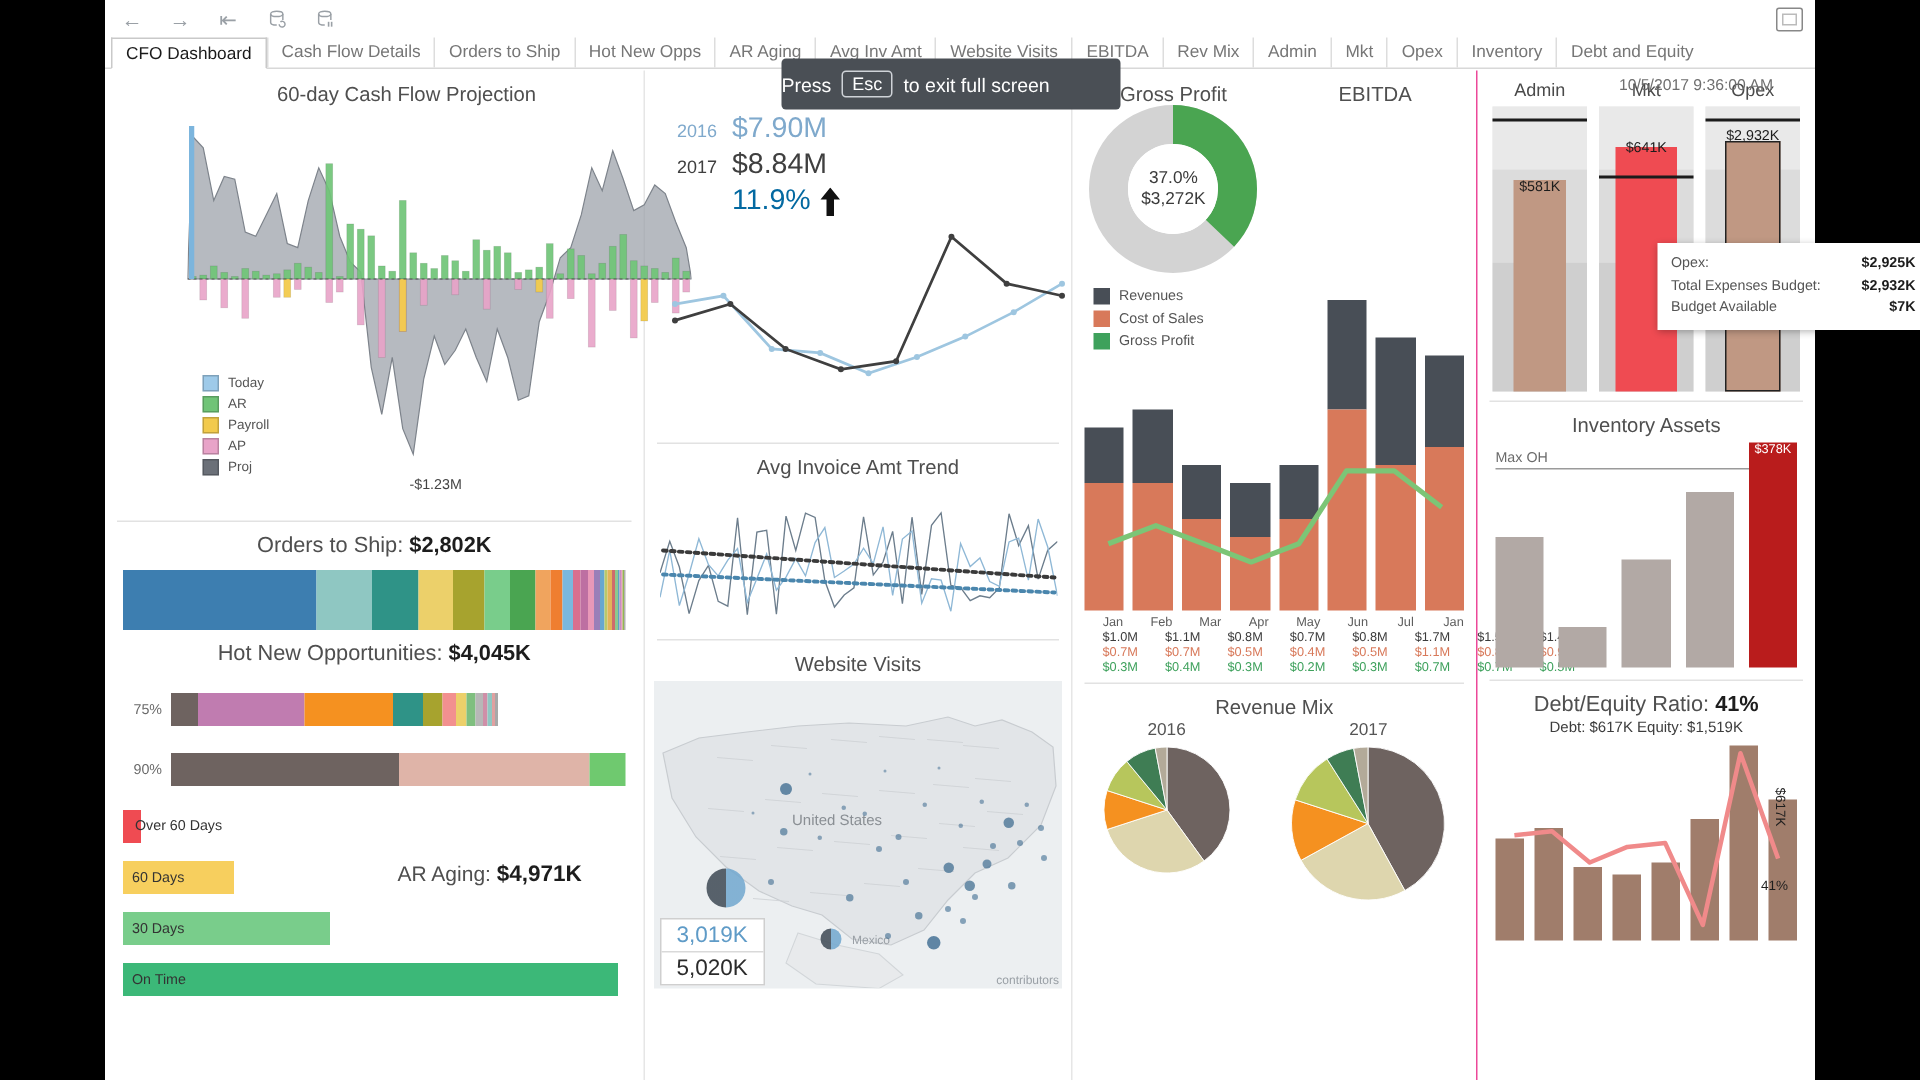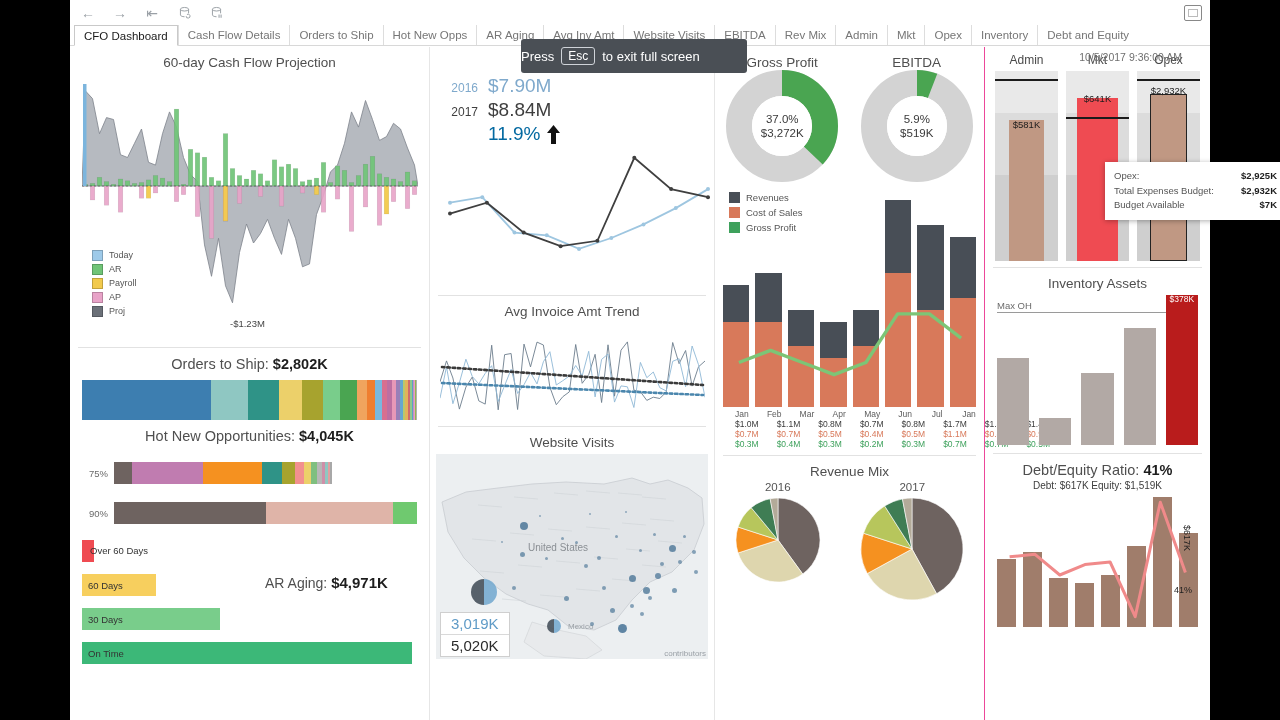--- a/index.html
+++ b/index.html
@@ -44,21 +44,21 @@
   .c4 { width:225px; }
 
   .panel { position:relative; }
   .ptitle { text-align:center; font-size:13.5px; color:#4f4f4f; padding-top:8px; }
   .ptitle b { color:#1d1d1d; font-weight:700; }
   .ptitle.big { font-size:14.5px; }
 
   .hr { height:1px; background:#e2e2e2; margin:0 8px; }
 
   
-  #cashflow { height:300px; }
+  #cashflow { height:300px;padding-left:43px; }
   .cfwrap { position:relative; height:250px; margin:6px 10px 0 12px; }
   .cf-legend { position:absolute; left:10px; bottom:8px; font-size:9px; color:#555; z-index:5; }
   .cf-legend div { display:flex; align-items:center; gap:6px; height:14px; }
   .cf-sw { width:11px; height:11px; border:1px solid rgba(0,0,0,.2); }
   .cf-note { position:absolute; left:148px; bottom:-3px; font-size:9.5px; color:#444; }
 
   
   .stackbar { display:flex; height:40px; margin:8px 12px 0 12px; }
   .seg { height:100%; }
   .opprow { display:flex; align-items:center; gap:6px; margin:18px 12px 0 12px; }
@@ -516,32 +516,20 @@
                 </svg>
                 <div class="hole">
                   <span>37.0%</span>
                   <span>$3,272K</span>
                 </div>
               </div>
             </div>
           </div>
           <div style="flex:1">
             <div class="ptitle">EBITDA</div>
-            <div style="display:flex;justify-content:center">
-              <div class="donut">
-                <svg width="112" height="112" viewBox="0 0 112 112">
-                  <circle cx="56" cy="56" r="43" fill="none" stroke="#d3d3d3" stroke-width="26"></circle>
-                  <circle cx="56" cy="56" r="43" fill="none" stroke="#4aa551" stroke-width="26" stroke-dasharray="15.9 254.1" transform="rotate(-90 56 56)"></circle>
-                </svg>
-                <div class="hole">
-                  <span>5.9%</span>
-                  <span>$519K</span>
-                </div>
-              </div>
-            </div>
           </div>
         </div>
       </div>
 
       <div class="panel" style="position:relative">
         <div class="ms-legend">
           <div>
                 <span class="ms-sw" style="background:#484e56"></span>
                 <span>Revenues</span>
               </div>

